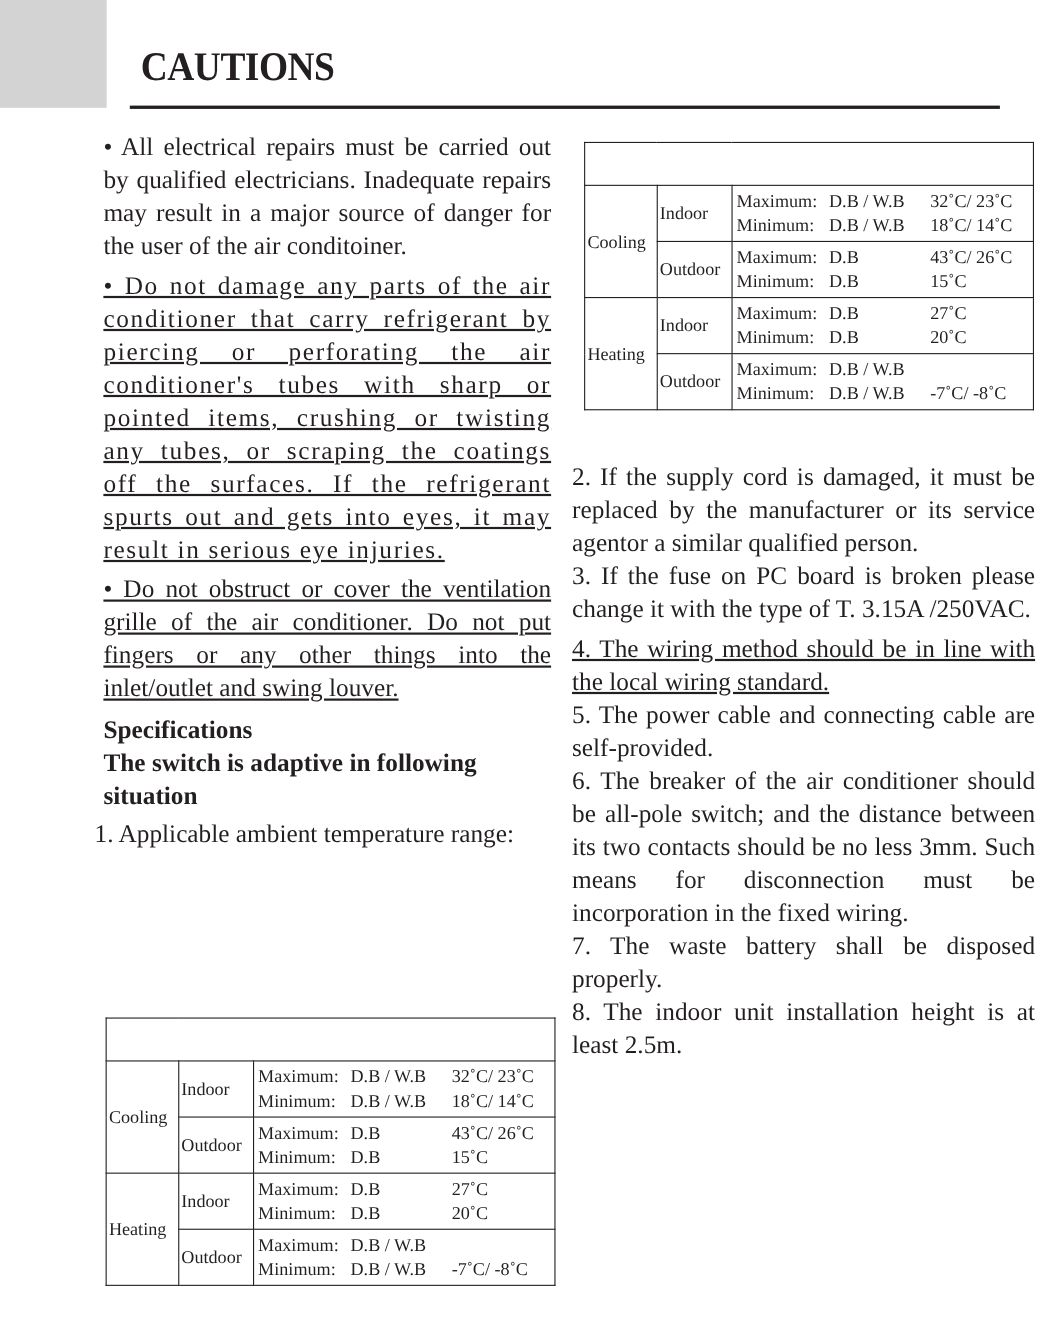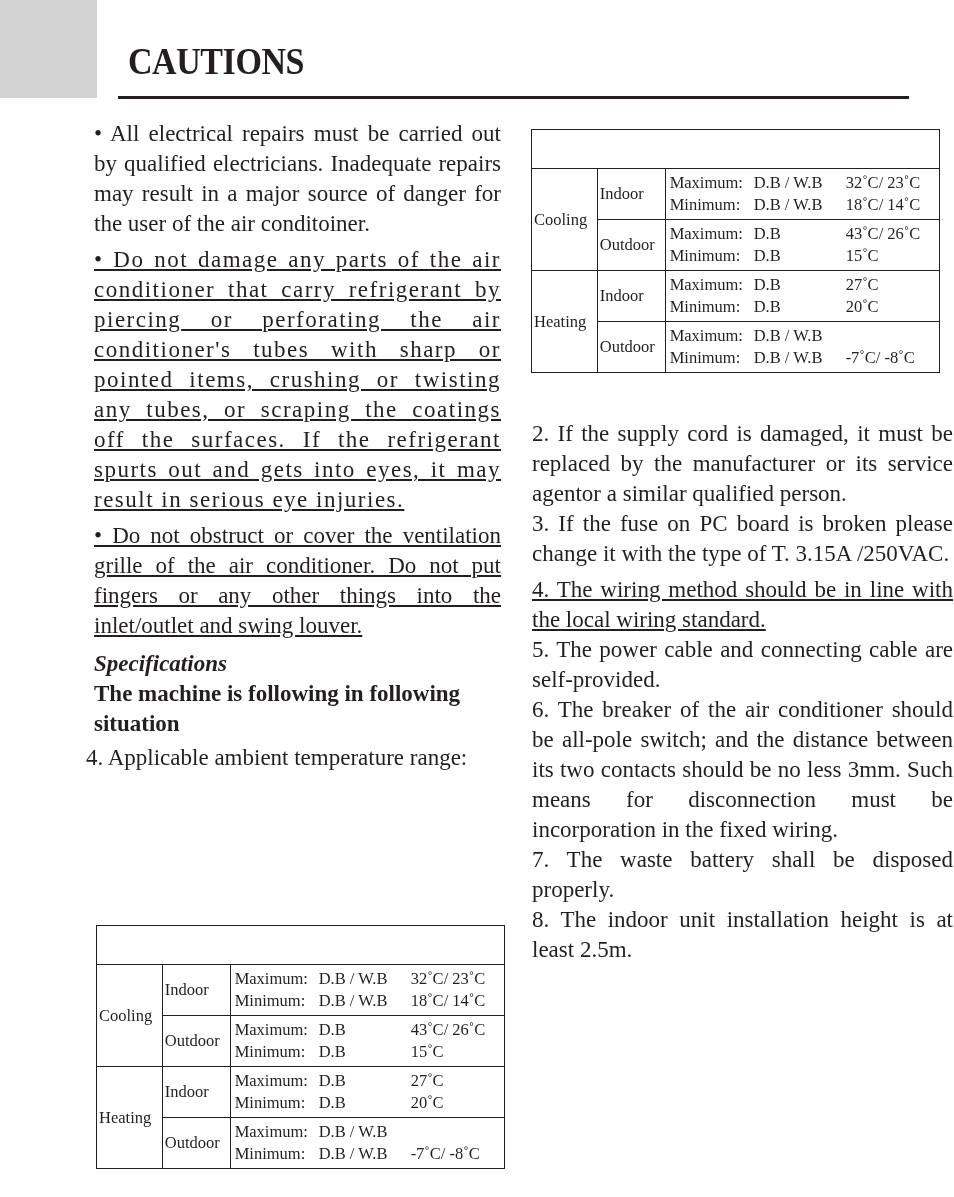--- a/index.html
+++ b/index.html
@@ -6,24 +6,24 @@
     body { width:954px; height:1197px; position:relative; overflow:hidden;
       font-family:"Liberation Serif", "DejaVu Serif", serif; color:#231f20; }
     .side-block { position:absolute; left:0; top:0; width:97px; height:98px; background:#d3d3d3; }
     .title { position:absolute; left:128px; top:40px; font-size:37px; font-weight:bold;
       letter-spacing:-0.5px; transform:scaleX(0.92); transform-origin:left top; margin:0; }
     .title-rule { position:absolute; left:118px; top:96px; width:791px; height:3px; background:#231f20; }
 
     .col { position:absolute; font-size:23px; line-height:30px; }
     .col p { margin:0; text-align:justify; text-align-last:left; }
     .left { left:94px; top:119px; width:407px; }
-    .right { left:532px; top:419px; width:421px; }
+    .right { left:520px; top:419px; width:421px; }
     .para-gap { margin-top:6px !important;text-decoration:underline; }
     .spaced { letter-spacing:1.5px; }
-    .spec-head { font-style:italic; font-weight:bold; margin-top:8px !important; }
+    .spec-head { font-weight:bold; margin-top:8px !important; }
     .indent { padding-left:22px; margin-top:4px !important; }
     .bold { font-weight:bold; }
     .numbered-1 { margin-left:-8px !important; margin-top:4px !important; }
 
     .spec-table { position:absolute; border-collapse:collapse; font-size:16.5px; line-height:22px; }
     .spec-table td { border:1.5px solid #231f20; padding:0 2px; vertical-align:middle; }
     .spec-table .hdr td { height:38px; }
     .spec-table .mode { width:60px; padding-left:2px; }
     .spec-table .loc { width:62px; }
     .spec-table .vals { width:262px; padding:3px 4px;border-radius:15px; }
@@ -38,22 +38,22 @@
 
 <div class="side-block"></div>
 <h1 class="title">CAUTIONS</h1>
 <div class="title-rule"></div>
 
 <div class="col left">
   <p>• All electrical repairs must be carried out by qualified electricians. Inadequate repairs may result in a major source of danger for the user of the air conditoiner.</p>
   <p class="para-gap spaced">• Do not damage any parts of the air conditioner that carry refrigerant by piercing or perforating the air conditioner's tubes with sharp or pointed items, crushing or twisting any tubes, or scraping the coatings off the surfaces. If the refrigerant spurts out and gets into eyes, it may result in serious eye injuries.</p>
   <p class="para-gap">• Do not obstruct or cover the ventilation grille of the air conditioner. Do not put fingers or any other things into the inlet/outlet and swing louver.</p>
   <p class="spec-head">Specifications</p>
-  <p class="bold" style="text-align:left">The machine is following in following situation</p>
-  <p class="numbered-1">4. Applicable ambient temperature range:</p>
+  <p class="bold" style="text-align:left">The switch is adaptive in following situation</p>
+  <p class="numbered-1">1. Applicable ambient temperature range:</p>
 </div>
 
 <table class="spec-table t1">
   <tbody>
       <tr class="hdr">
         <td colspan="3"></td>
       </tr>
   <tr>
     <td class="mode" rowspan="2">Cooling</td>
     <td class="loc">Indoor</td>

